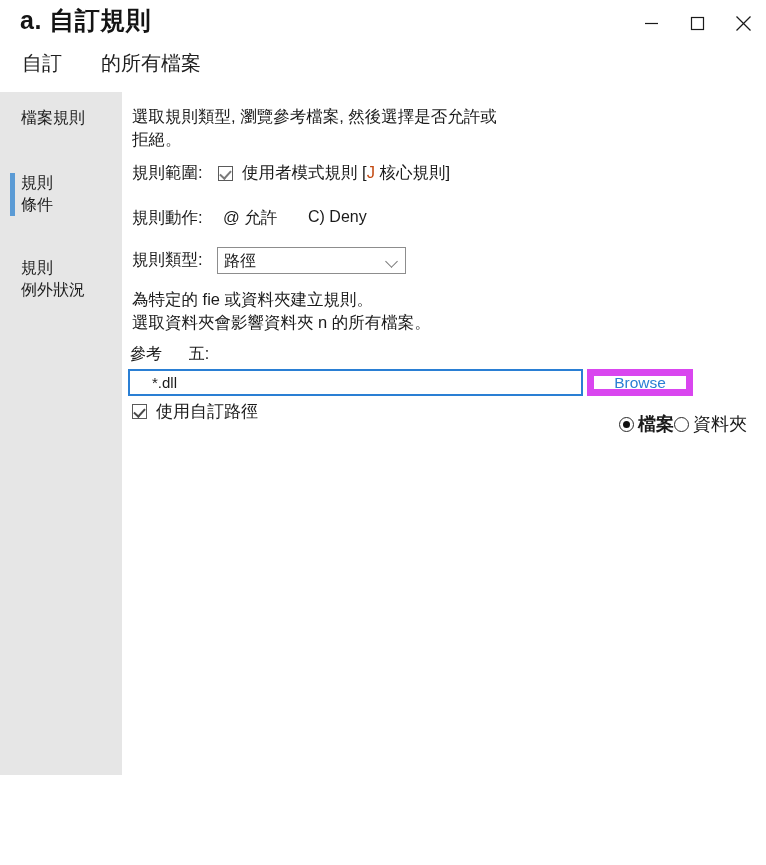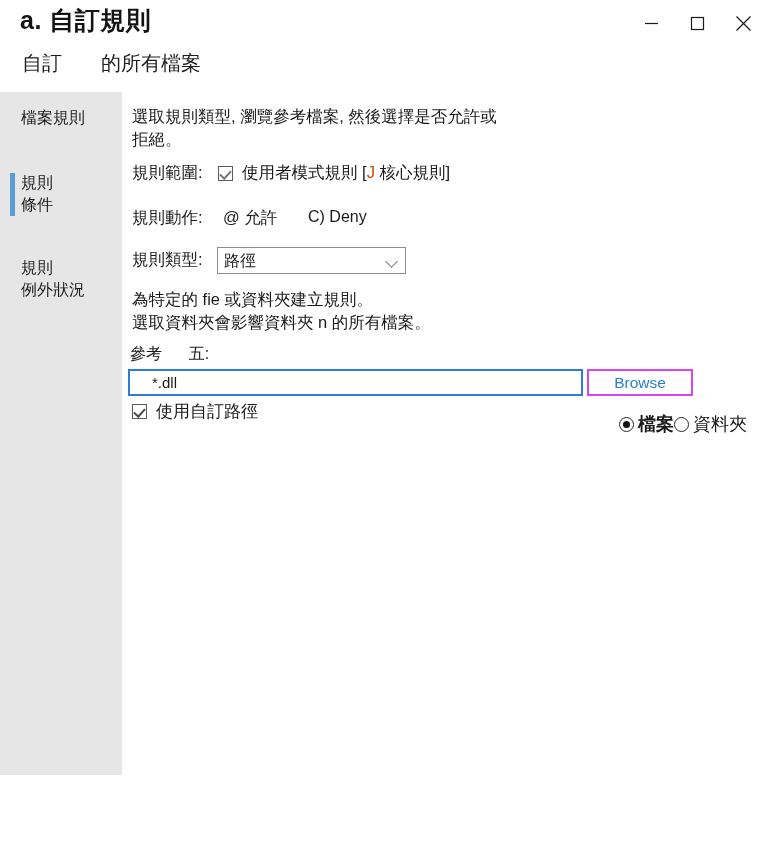--- a/index.html
+++ b/index.html
@@ -113,21 +113,21 @@
   
   .ref-label { position: absolute; left: 8px; top: 252px; font-size: 16px; white-space: pre; }
   .ref-input {
     position: absolute; left: 6px; top: 277px; width: 455px; height: 27px;
     border: 2px solid #2a7fd4; background: #fff;
     font-family: "Liberation Sans", sans-serif; font-size: 15px; color: #1a1a1a;
     padding: 0 22px; outline: none;
   }
   .browse-btn {
     position: absolute; left: 465px; top: 277px; width: 106px; height: 27px;
-    border: 2px solid #d946ef; background: #fff;
+    border: 7px solid #d946ef; background: #fff;
     color: #2a7fd4; font-size: 15.5px;
     font-family: "Liberation Sans", sans-serif;
     display: flex; align-items: center; justify-content: center;
     cursor: default;
   }
 
   
   .custpath { position: absolute; left: 10px; top: 308px; display: flex; align-items: center; }
   .custpath .cp-text { margin-left: 9px; font-size: 17px; white-space: nowrap; }
 

